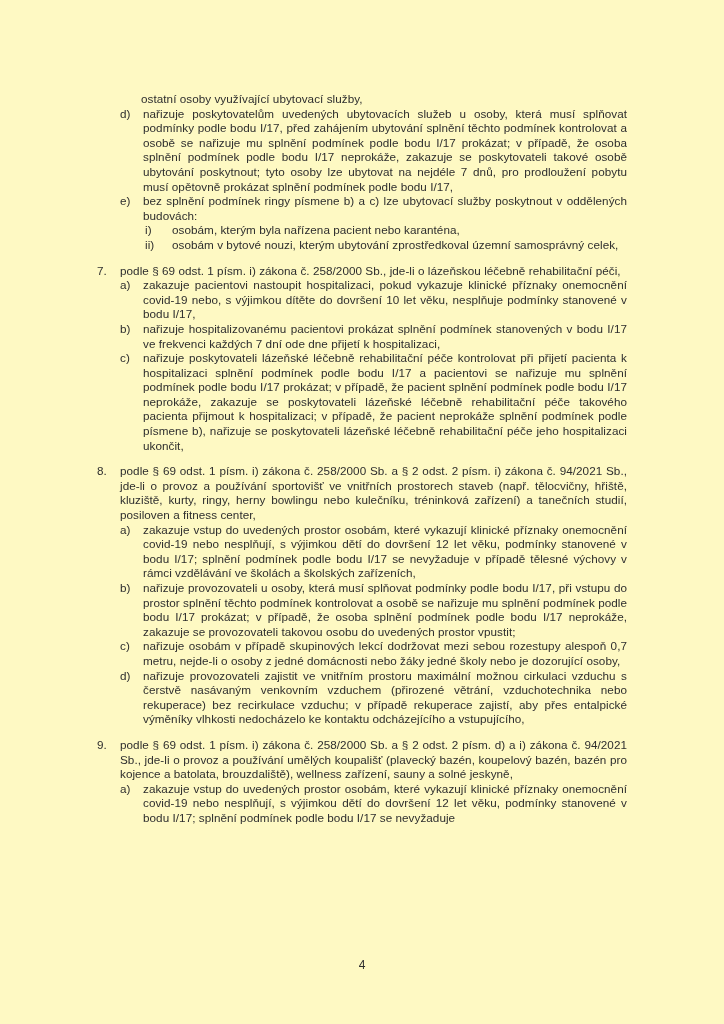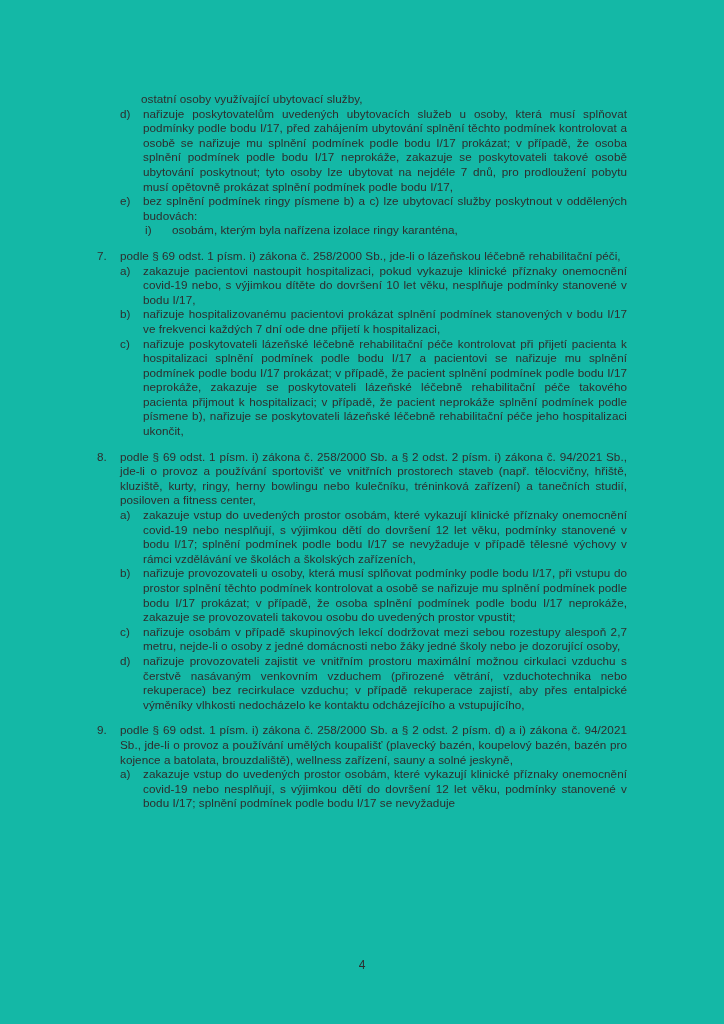--- a/index.html
+++ b/index.html
@@ -5,21 +5,21 @@
 <style>
   html, body {
     margin: 0;
     padding: 0;
     background: #ffffff;
   }
   .page {
     position: relative;
     width: 724px;
     height: 1024px;
-    background: #14b8a6;
+    background: #fef9c3;
     font-family: "Liberation Sans", "DejaVu Sans", sans-serif;
     color: #2e2e2e;
     overflow: hidden;
   }
   .content {
     position: absolute;
     left: 97px;
     top: 92px;
     width: 530px;
     font-size: 11.7px;
@@ -83,23 +83,27 @@
       <p class="itext">nařizuje poskytovatelům uvedených ubytovacích služeb u osoby, která musí splňovat podmínky podle bodu I/17, před zahájením ubytování splnění těchto podmínek kontrolovat a osobě se nařizuje mu splnění podmínek podle bodu I/17 prokázat; v případě, že osoba splnění podmínek podle bodu I/17 neprokáže, zakazuje se poskytovateli takové osobě ubytování poskytnout; tyto osoby lze ubytovat na nejdéle 7 dnů, pro prodloužení pobytu musí opětovně prokázat splnění podmínek podle bodu I/17,</p>
     </div>
 
     <div class="item lvl1">
       <span class="marker">e)</span>
       <p class="itext">bez splnění podmínek ringy písmene b) a c) lze ubytovací služby poskytnout v oddělených budovách:</p>
     </div>
 
     <div class="item lvl2">
       <span class="marker">i)</span>
-      <p class="itext">osobám, kterým byla nařízena izolace ringy karanténa,</p>
+      <p class="itext">osobám, kterým byla nařízena pacient nebo karanténa,</p>
     </div>
 
+    <div class="item lvl2">
+      <span class="marker">ii)</span>
+      <p class="itext">osobám v bytové nouzi, kterým ubytování zprostředkoval územní samosprávný celek,</p>
+    </div>
 
     <section class="numbered-section">
       <div class="item lvl0">
         <span class="marker">7.</span>
         <p class="itext">podle § 69 odst. 1 písm. i) zákona č. 258/2000 Sb., jde-li o lázeňskou léčebně rehabilitační péči,</p>
       </div>
       <div class="item lvl1">
         <span class="marker">a)</span>
         <p class="itext">zakazuje pacientovi nastoupit hospitalizaci, pokud vykazuje klinické příznaky onemocnění covid-19 nebo, s výjimkou dítěte do dovršení 10 let věku, nesplňuje podmínky stanovené v bodu I/17,</p>
       </div>
@@ -121,21 +125,21 @@
       <div class="item lvl1">
         <span class="marker">a)</span>
         <p class="itext">zakazuje vstup do uvedených prostor osobám, které vykazují klinické příznaky onemocnění covid-19 nebo nesplňují, s výjimkou dětí do dovršení 12 let věku, podmínky stanovené v bodu I/17; splnění podmínek podle bodu I/17 se nevyžaduje v případě tělesné výchovy v rámci vzdělávání ve školách a školských zařízeních,</p>
       </div>
       <div class="item lvl1">
         <span class="marker">b)</span>
         <p class="itext">nařizuje provozovateli u osoby, která musí splňovat podmínky podle bodu I/17, při vstupu do prostor splnění těchto podmínek kontrolovat a osobě se nařizuje mu splnění podmínek podle bodu I/17 prokázat; v případě, že osoba splnění podmínek podle bodu I/17 neprokáže, zakazuje se provozovateli takovou osobu do uvedených prostor vpustit;</p>
       </div>
       <div class="item lvl1">
         <span class="marker">c)</span>
-        <p class="itext">nařizuje osobám v případě skupinových lekcí dodržovat mezi sebou rozestupy alespoň 2,7 metru, nejde-li o osoby z jedné domácnosti nebo žáky jedné školy nebo je dozorující osoby,</p>
+        <p class="itext">nařizuje osobám v případě skupinových lekcí dodržovat mezi sebou rozestupy alespoň 0,7 metru, nejde-li o osoby z jedné domácnosti nebo žáky jedné školy nebo je dozorující osoby,</p>
       </div>
       <div class="item lvl1">
         <span class="marker">d)</span>
         <p class="itext">nařizuje provozovateli zajistit ve vnitřním prostoru maximální možnou cirkulaci vzduchu s čerstvě nasávaným venkovním vzduchem (přirozené větrání, vzduchotechnika nebo rekuperace) bez recirkulace vzduchu; v případě rekuperace zajistí, aby přes entalpické výměníky vlhkosti nedocházelo ke kontaktu odcházejícího a vstupujícího,</p>
       </div>
     </section>
 
     <section class="numbered-section">
       <div class="item lvl0">
         <span class="marker">9.</span>

